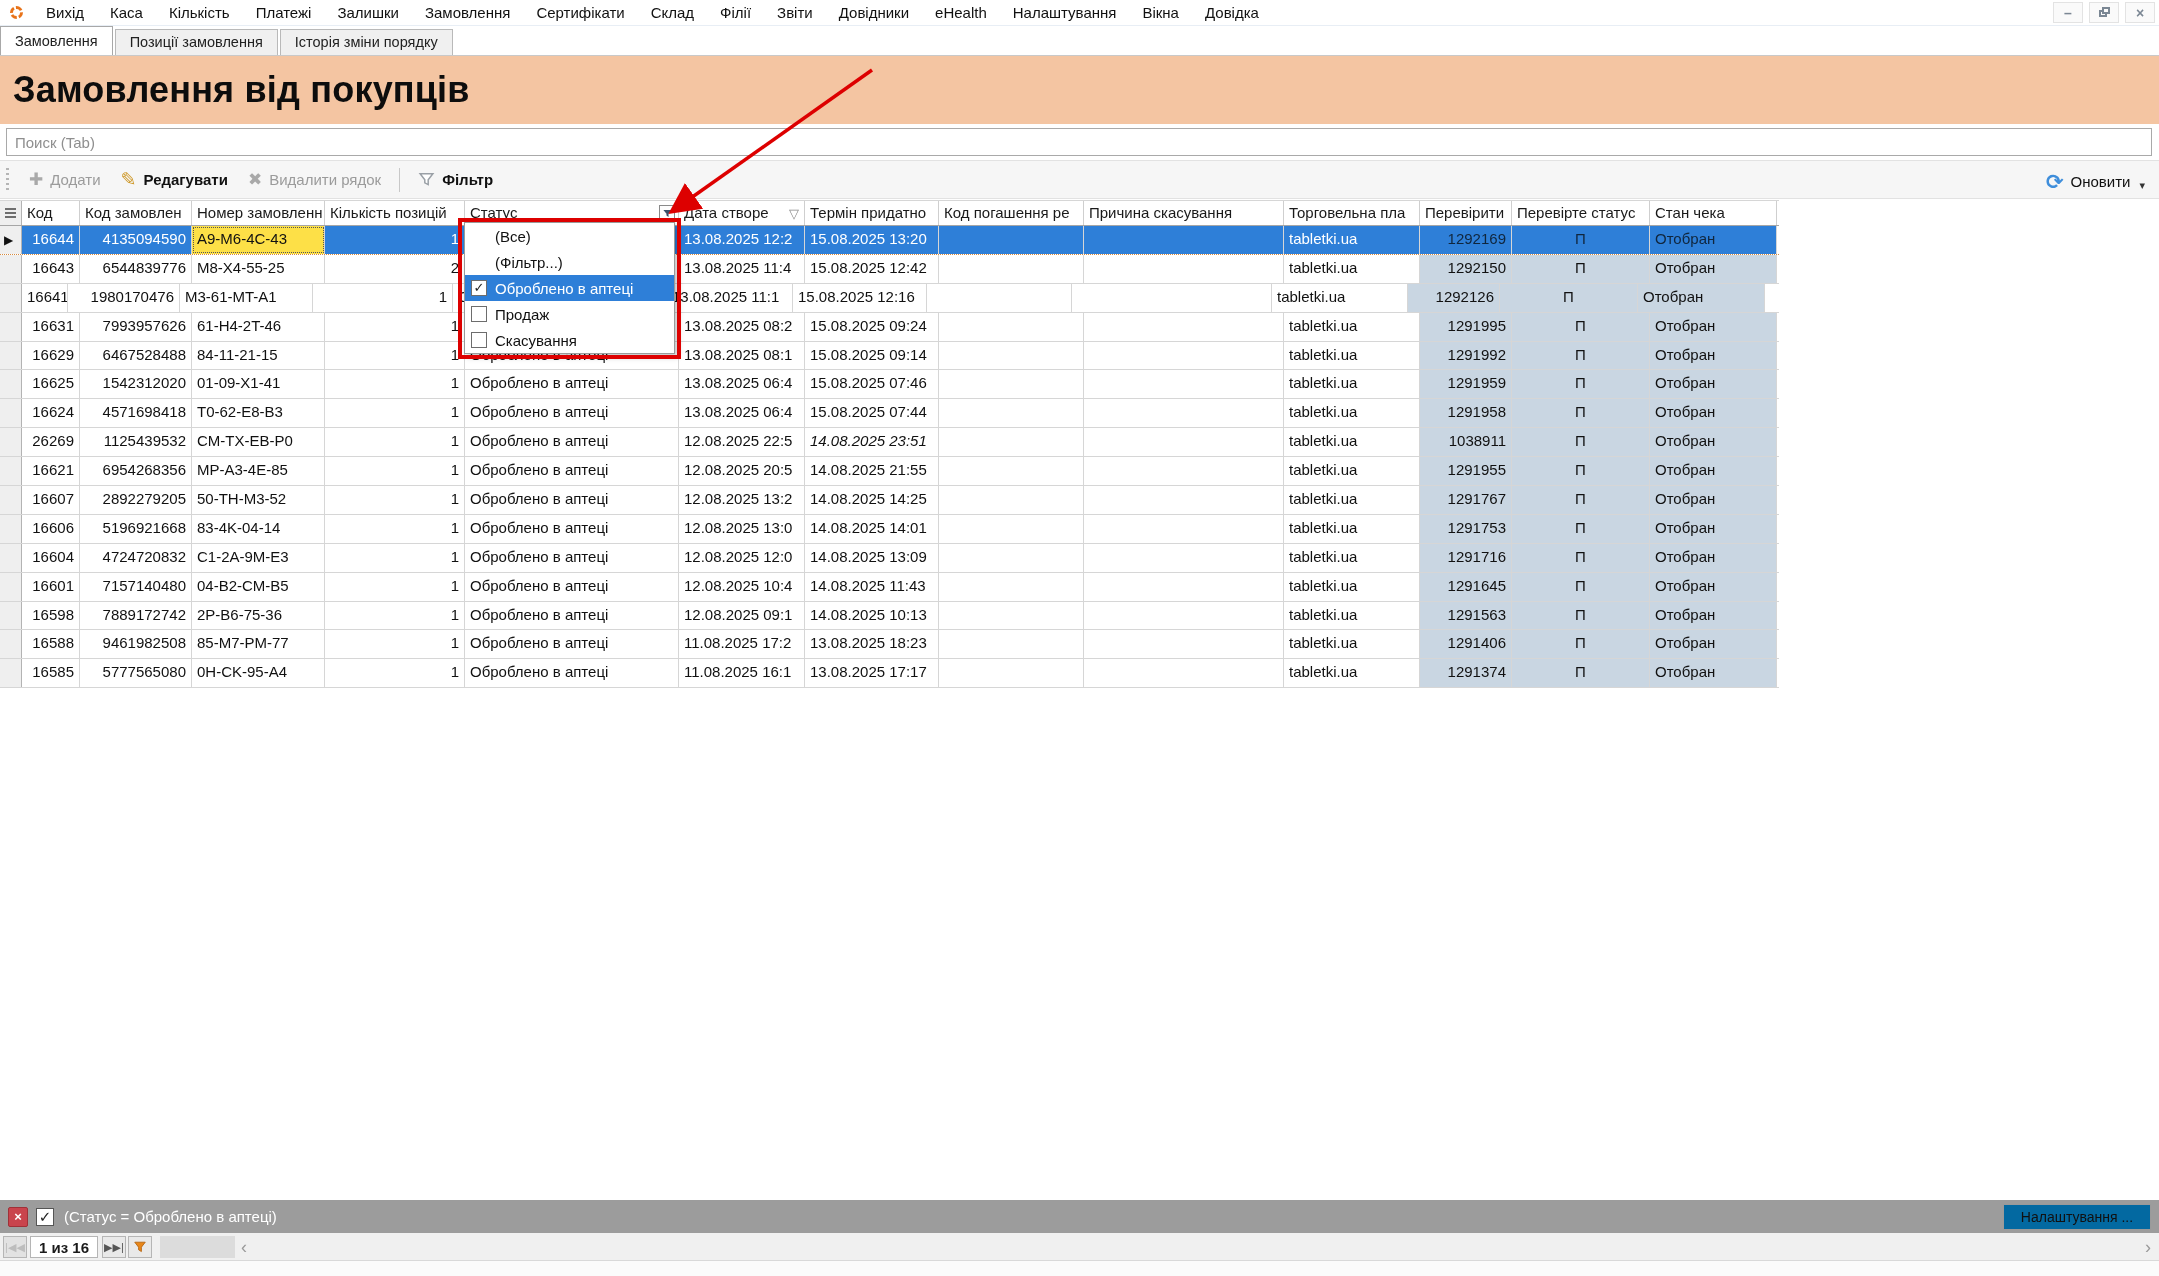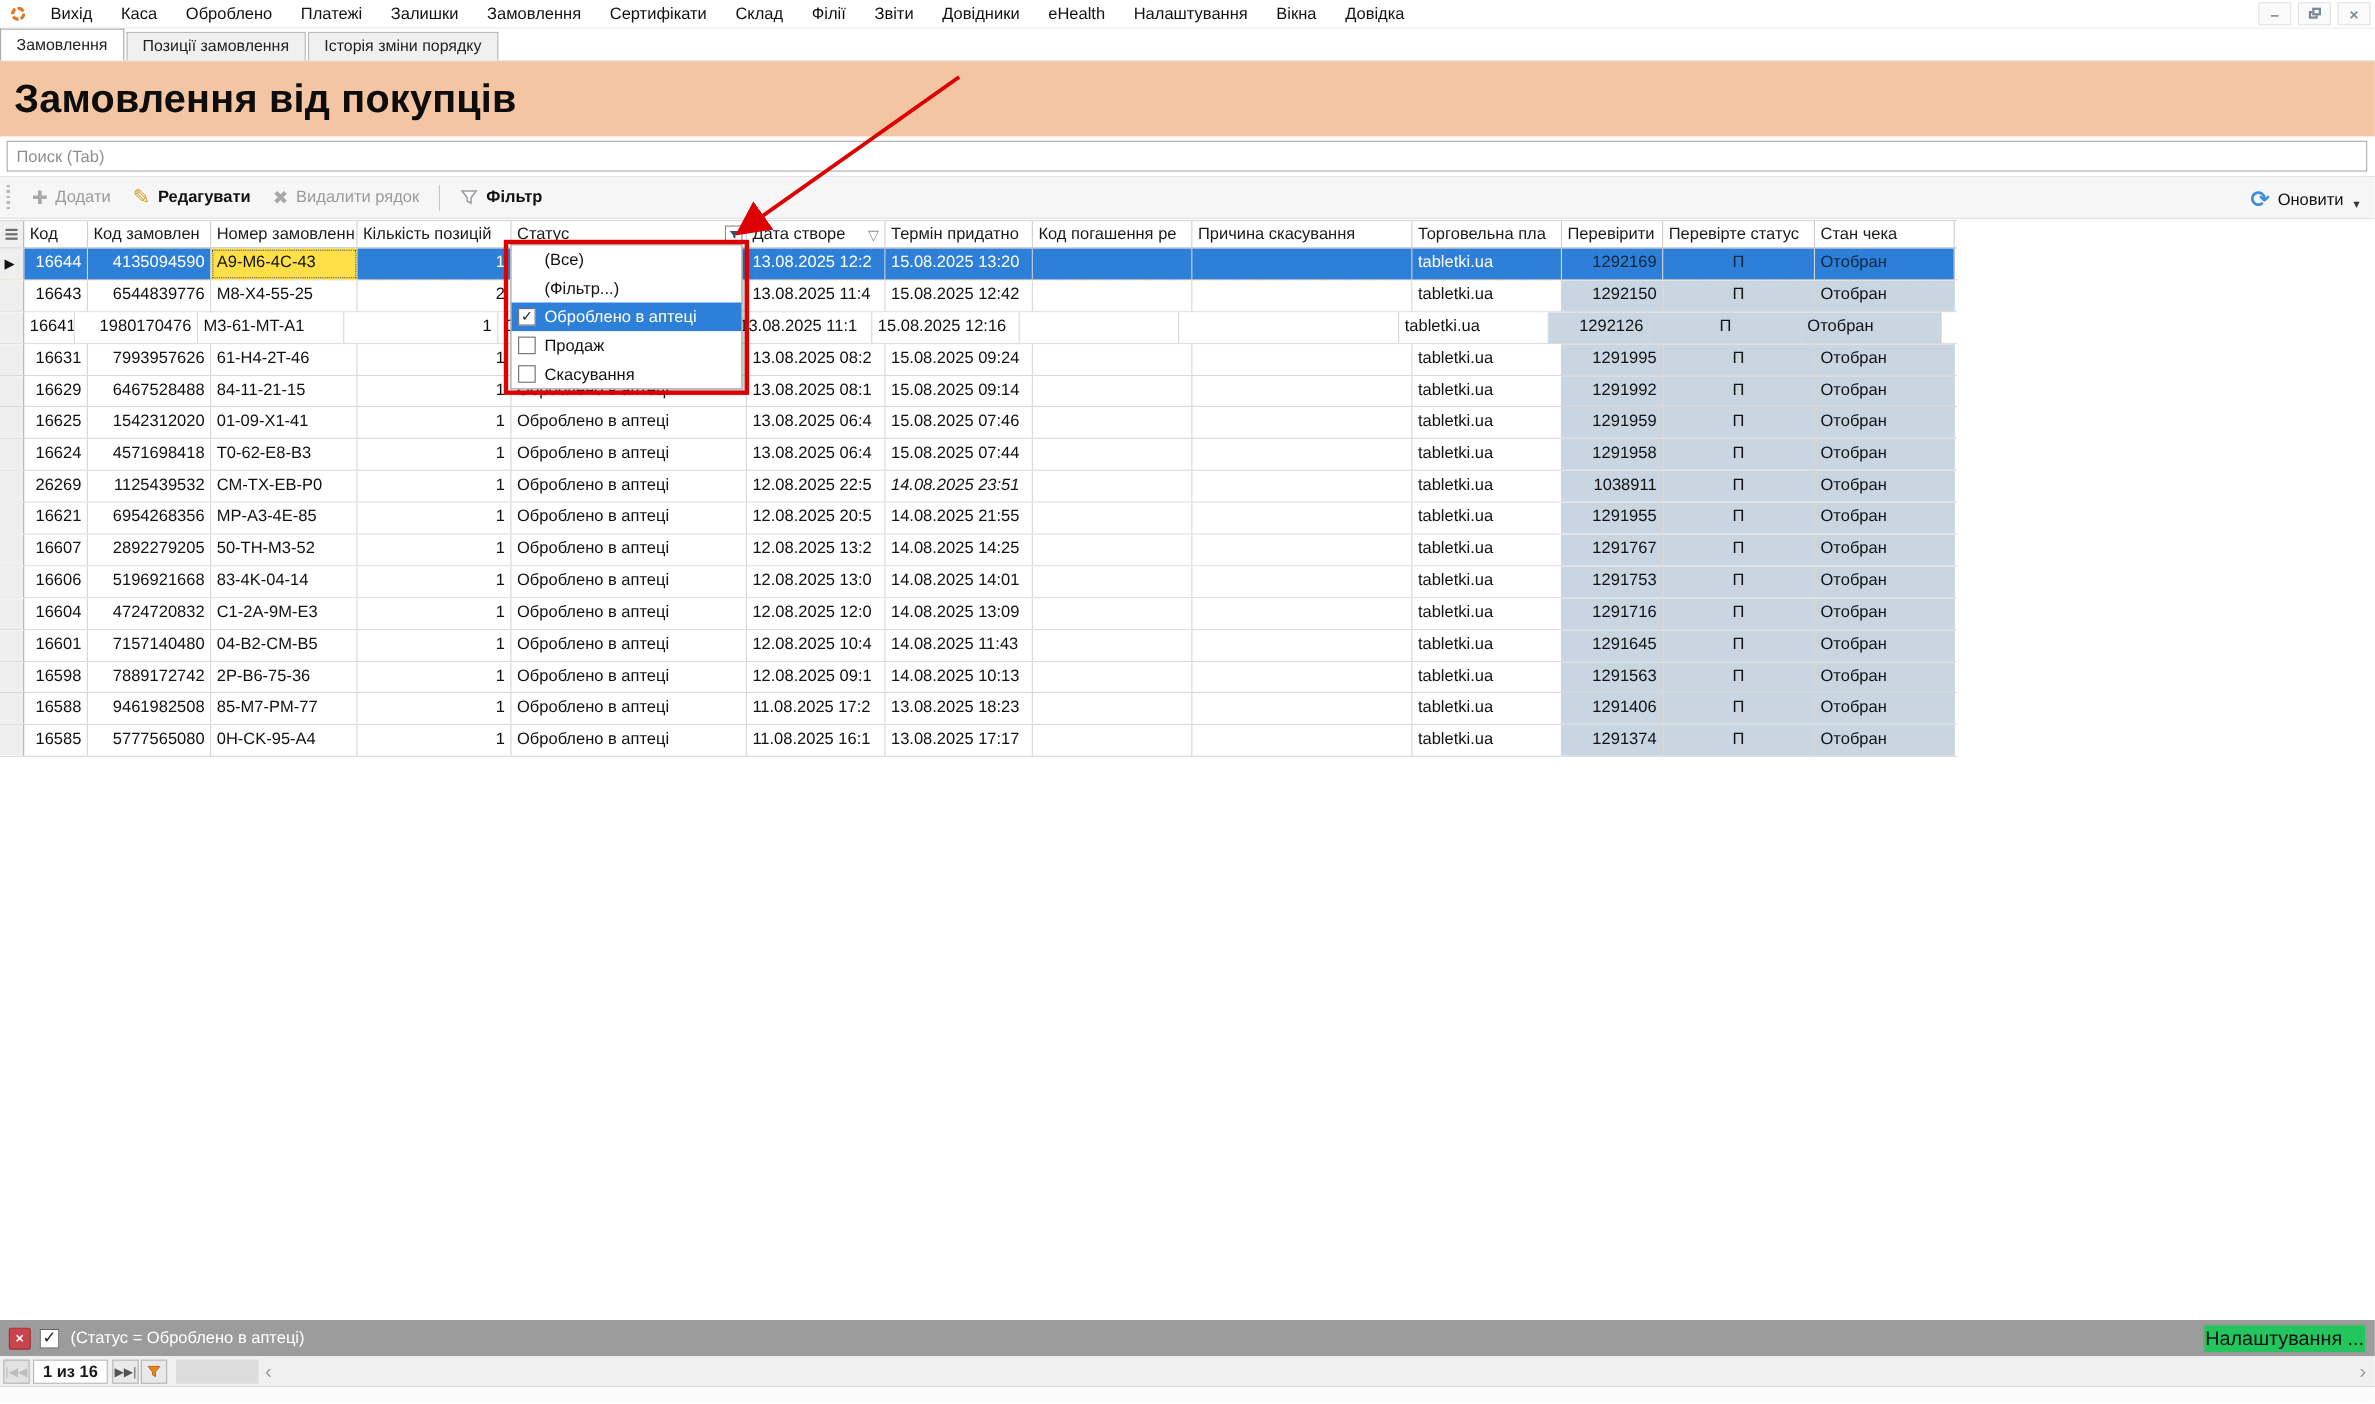--- a/index.html
+++ b/index.html
@@ -69,21 +69,21 @@
   .pitem.sel { background:#2e7fd8; color:#fff; }
   .pcheck { position:absolute; left:6px; top:5px; width:16px; height:16px; border:1px solid #6d6d6d; background:#fff; color:#222; font-size:13px; line-height:14px; text-align:center; }
   #redrect { position:absolute; left:458px; top:218px; width:223px; height:141px; border:4px solid #dd0000; z-index:30; pointer-events:none; }
   #arrowsvg { position:absolute; left:640px; top:58px; z-index:40; pointer-events:none; }
 
   
   #filterbar { position:absolute; left:0; top:1200px; width:2159px; height:33px; background:#9c9c9c; display:flex; align-items:center; }
   #removefilter { width:20px; height:20px; background:#c9444d; border:1px solid #a03138; border-radius:2px; color:#fff; font-size:13px; font-weight:bold; display:flex; align-items:center; justify-content:center; margin:0 8px 0 8px; }
   #filterchk { width:18px; height:18px; background:#fff; border:1px solid #555; color:#222; font-size:15px; line-height:16px; text-align:center; margin-right:10px; }
   #filtertext { color:#fff; font-size:15px; }
-  #settingsbtn { position:absolute; right:8px; top:4px; width:148px; height:26px; background:#22c55e; border:1px solid #9a9a9a; font-size:18px; color:#111; display:flex; align-items:center; justify-content:center; }
+  #settingsbtn { position:absolute; right:8px; top:4px; width:148px; height:26px; background:#0369a1; border:1px solid #9a9a9a; font-size:14px; color:#111; display:flex; align-items:center; justify-content:center; }
   #navbar { position:absolute; left:0; top:1233px; width:2159px; height:28px; background:#f0f0f0; border-bottom:1px solid #d9d9d9; }
   .navbtn { position:absolute; top:3px; height:22px; display:flex; align-items:center; justify-content:center; font-size:11px; border:1px solid #b5b5b5; background:#e9e9e9; }
   #navfirst { left:3px; width:24px; color:#bdbdbd; background:#e2e2e2; }
   #navpos { position:absolute; left:30px; top:3px; height:22px; padding:0 8px; background:#fff; border:1px solid #b5b5b5; font-size:15px; font-weight:700; display:flex; align-items:center; }
   #navlast { left:102px; width:24px; color:#555; }
   #navfilter { left:128px; width:24px; }
   #scrollthumb { position:absolute; left:160px; top:3px; width:75px; height:22px; background:#dcdcdc; }
   .scrollarrow { position:absolute; top:3px; color:#9a9a9a; font-size:18px; line-height:22px; }
   #scrleft { left:241px; } #scrright { right:8px; }
   #bottomstrip { position:absolute; left:0; top:1261px; width:2159px; height:15px; background:#fbfbfb; }
@@ -92,21 +92,21 @@
 </head>
 <body>
 
 <div id="app">
 
   <div id="menubar">
     <div id="applogo"></div>
     <div id="menuitems" style="display:flex;">
         <span class="mitem">Вихід</span>
         <span class="mitem">Каса</span>
-        <span class="mitem">Оброблено</span>
+        <span class="mitem">Кількість</span>
         <span class="mitem">Платежі</span>
         <span class="mitem">Залишки</span>
         <span class="mitem">Замовлення</span>
         <span class="mitem">Сертифікати</span>
         <span class="mitem">Склад</span>
         <span class="mitem">Філії</span>
         <span class="mitem">Звіти</span>
         <span class="mitem">Довідники</span>
         <span class="mitem">eHealth</span>
         <span class="mitem">Налаштування</span>

